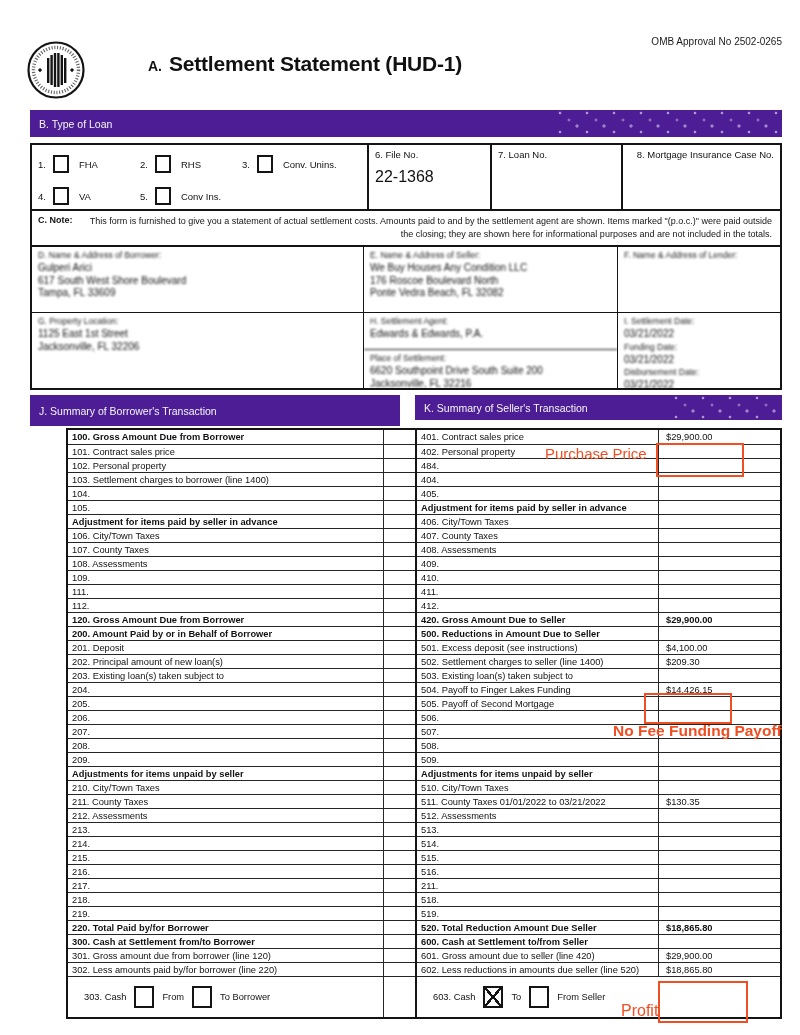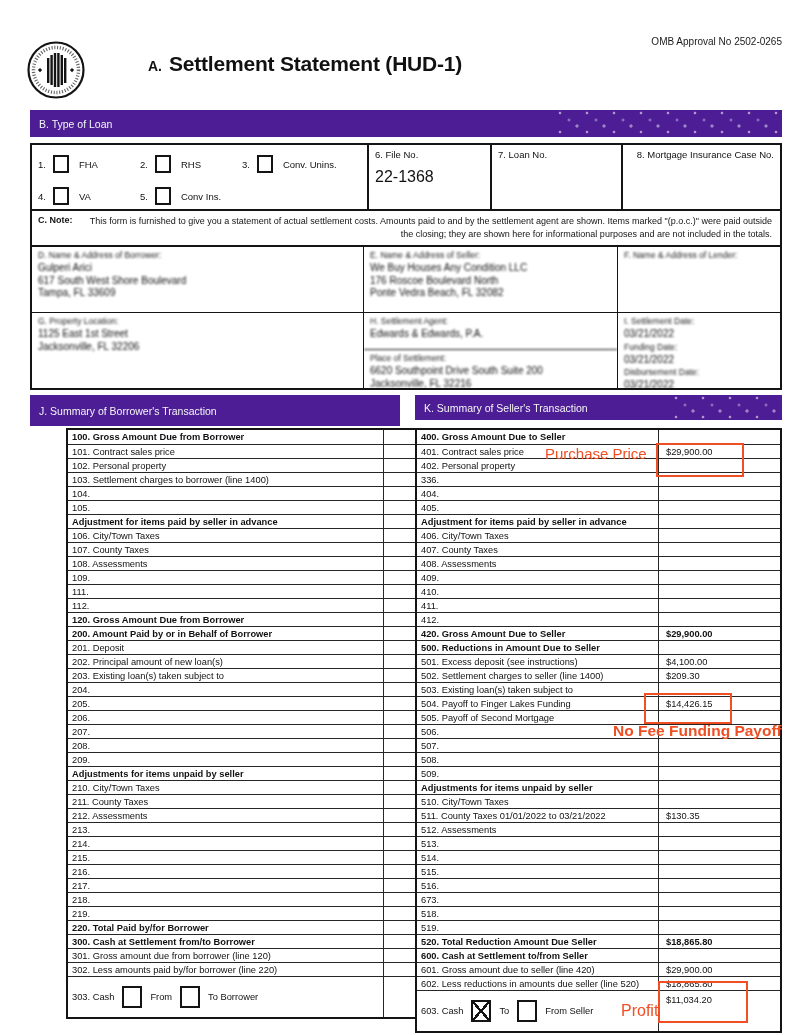--- a/index.html
+++ b/index.html
@@ -71,21 +71,21 @@
   .tcol.right{left:415px;width:367px;}
   .grid{border:2px solid #141414;box-sizing:border-box;position:relative;background:#fff;}
   .row{display:flex;height:14px;box-sizing:border-box;font-size:9.3px;line-height:12px;}
   .row + .row{border-top:1px solid #262626;}
   .row.b{font-weight:bold;}
   .lbl{flex:1;padding:1px 0 0 4px;white-space:nowrap;overflow:hidden;}
   .val{border-left:1.5px solid #262626;padding:1px 0 0 7px;box-sizing:border-box;white-space:nowrap;}
   .tcol.left  .val{width:127px;}
   .tcol.right .val{width:122px;}
   .cash-row{display:flex;height:41px;border-top:1px solid #262626;box-sizing:border-box;font-size:9.3px;}
-  .cash-lbl{flex:1;display:flex;align-items:center;padding-left:4px;}
+  .cash-lbl{flex:1;display:flex;align-items:center;padding-left:16px;}
   .cash-lbl .cb{margin:0 8px;}
   .cash-val{border-left:1.5px solid #262626;box-sizing:border-box;padding:4px 0 0 7px;}
   .tcol.left  .cash-val{width:127px;}
   .tcol.right .cash-val{width:122px;}
 
   
   .annot{position:absolute;color:var(--accent);white-space:nowrap;pointer-events:none;}
   .annot-box{position:absolute;border:2.5px solid var(--accent);box-sizing:border-box;pointer-events:none;}
   .an-purchase{left:128px;top:15px;font-size:15px;}
   .bx-401{left:239px;top:13px;width:88px;height:34px;}
@@ -401,34 +401,30 @@
   </div>
   <div class="tcol right">
     <div class="grid" id="tbl-right">
 
       <div class="annot an-purchase">Purchase Price</div>
       <div class="annot-box bx-401"></div>
       <div class="annot-box bx-504"></div>
       <div class="annot an-nofee">No Fee Funding Payoff</div>
       <div class="annot an-profit">Profit</div>
       <div class="annot-box bx-603"></div>
-    <div class="row b">
-          <div class="lbl">400. Gross Amount Due to Seller</div>
-          <div class="val"></div>
-        </div>
         <div class="row">
           <div class="lbl">401. Contract sales price</div>
           <div class="val">$29,900.00</div>
         </div>
         <div class="row">
           <div class="lbl">402. Personal property</div>
           <div class="val"></div>
         </div>
         <div class="row">
-          <div class="lbl">336.</div>
+          <div class="lbl">484.</div>
           <div class="val"></div>
         </div>
         <div class="row">
           <div class="lbl">404.</div>
           <div class="val"></div>
         </div>
         <div class="row">
           <div class="lbl">405.</div>
           <div class="val"></div>
         </div>
@@ -534,21 +530,21 @@
         </div>
         <div class="row">
           <div class="lbl">515.</div>
           <div class="val"></div>
         </div>
         <div class="row">
           <div class="lbl">516.</div>
           <div class="val"></div>
         </div>
         <div class="row">
-          <div class="lbl">673.</div>
+          <div class="lbl">211.</div>
           <div class="val"></div>
         </div>
         <div class="row">
           <div class="lbl">518.</div>
           <div class="val"></div>
         </div>
         <div class="row">
           <div class="lbl">519.</div>
           <div class="val"></div>
         </div>
@@ -569,18 +565,17 @@
           <div class="val">$18,865.80</div>
         </div>
         <div class="cash-row">
           <div class="cash-lbl">
             <span>603. Cash</span>
             <span class="cb big checked"></span>
             <span>To</span>
             <span class="cb big"></span>
             <span>From Seller</span>
           </div>
-          <div class="cash-val">$11,034.20</div>
         </div>
       </div>
   </div>
 
 </div>
 
 </body></html>

